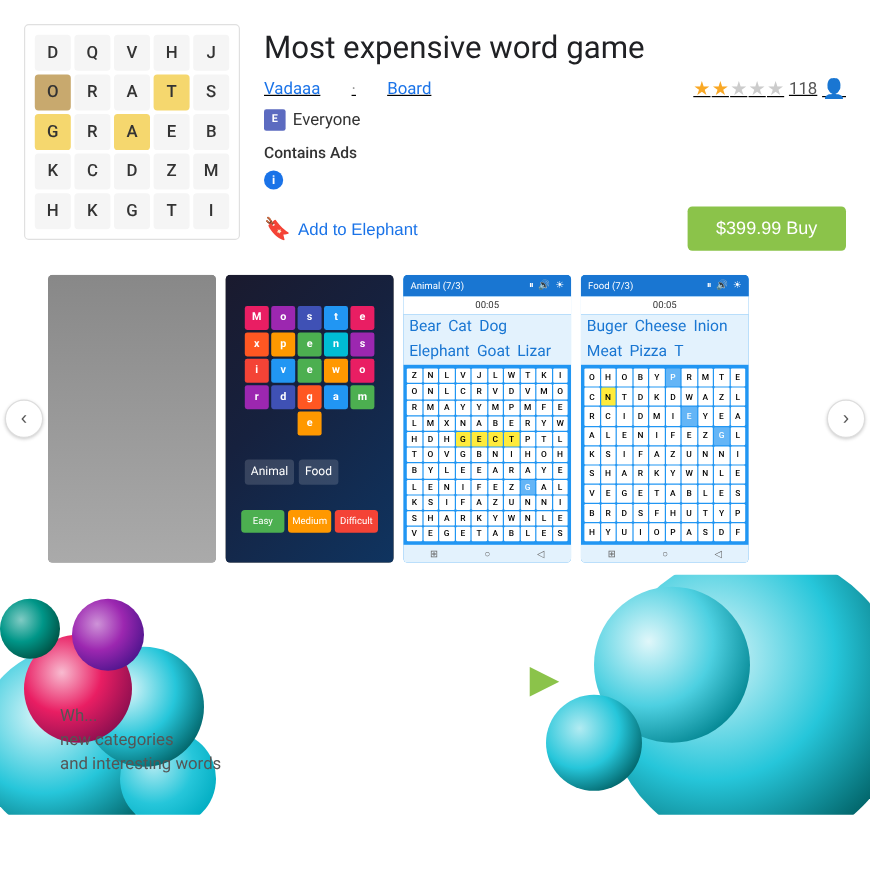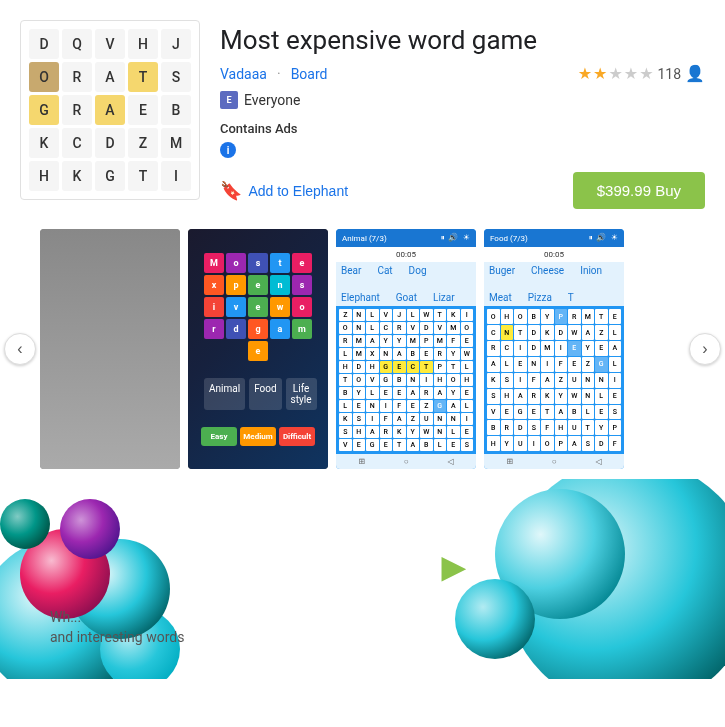--- a/index.html
+++ b/index.html
@@ -63,22 +63,23 @@
       font-size: 26px;
       font-weight: 400;
       color: #202124;
       margin-bottom: 8px;
       line-height: 1.2;
     }
 
     .app-meta {
       display: flex;
       align-items: center;
-      gap: 10px;
+      gap: 26px;
       margin-bottom: 8px;
+      text-decoration: underline;
     }
 
     .developer-link {
       color: #1a73e8;
       font-size: 14px;
       text-decoration: none;
     }
 
     .category-link {
       color: #1a73e8;
@@ -328,21 +329,21 @@
       padding: 0 5px;
     }
 
     .diff-btn {
       flex: 1;
       font-size: 8px;
       padding: 5px 2px;
       text-align: center;
       border-radius: 3px;
       color: #fff;
-      font-weight: 700;
+      font-weight: 400;
     }
 
     .diff-easy { background: #4caf50; }
     .diff-med { background: #ff9800; }
     .diff-hard { background: #f44336; }
 
     
     .screen2-bg {
       width: 100%;
       height: 100%;
@@ -386,22 +387,22 @@
       border-radius: 1px;
     }
 
     .ws-cell.hl-blue { background: #64b5f6; color: #fff; }
     .ws-cell.hl-yellow { background: #ffeb3b; }
 
     .word-list-bar {
       background: #e3f2fd;
       padding: 3px 5px;
       display: flex;
-      gap: 16px;
-      font-size: 10px;
+      gap: 6px;
+      font-size: 13px;
       color: #1976d2;
       flex-wrap: wrap;
     }
 
     .timer-bar {
       background: #fff;
       display: flex;
       justify-content: center;
       padding: 3px;
       font-size: 8px;
@@ -556,21 +557,20 @@
           <div class="tl" style="background:#9c27b0;color:#fff;">r</div>
           <div class="tl" style="background:#3f51b5;color:#fff;">d</div>
           <div class="tl" style="background:#ff5722;color:#fff;">g</div>
           <div class="tl" style="background:#2196f3;color:#fff;">a</div>
           <div class="tl" style="background:#4caf50;color:#fff;">m</div>
           <div class="tl" style="background:#ff9800;color:#fff;">e</div>
         </div>
         <div class="menu-items-screen">
           <div class="menu-item-screen">Animal</div>
           <div class="menu-item-screen">Food</div>
-          <div class="menu-item-screen">Life style</div>
         </div>
         <div class="difficulty-row">
           <div class="diff-btn diff-easy">Easy</div>
           <div class="diff-btn diff-med">Medium</div>
           <div class="diff-btn diff-hard">Difficult</div>
         </div>
       </div>
     </div>
 
     <div class="screenshot-thumb">
@@ -892,15 +892,16 @@
   <div style="position:absolute;left:0px;bottom:130px;width:50px;height:50px;border-radius:50%;background:radial-gradient(circle at 35% 35%, #80cbc4, #009688 40%, #004d40 80%);z-index:4;"></div>
 
   <div style="position:absolute;right:-30px;bottom:-30px;width:250px;height:250px;border-radius:50%;background:radial-gradient(circle at 35% 35%, #e0f7fa, #26c6da 45%, #006064 80%);z-index:2;"></div>
   <div style="position:absolute;right:100px;bottom:60px;width:130px;height:130px;border-radius:50%;background:radial-gradient(circle at 35% 35%, #e0f7fa, #4dd0e1 45%, #00838f 80%);z-index:3;"></div>
   <div style="position:absolute;right:190px;bottom:20px;width:80px;height:80px;border-radius:50%;background:radial-gradient(circle at 35% 35%, #b2ebf2, #26c6da 45%, #006064 80%);z-index:3;"></div>
 
   <div style="position:absolute;bottom:95px;right:260px;z-index:10;color:#8bc34a;font-size:30px;font-weight:900;">▶</div>
 
   <div class="bottom-text">
     <div class="bottom-text-line">Wh...</div>
+    <div class="bottom-text-line">new categories</div>
     <div class="bottom-text-line">and interesting words</div>
   </div>
 </div>
 
 </body></html>

